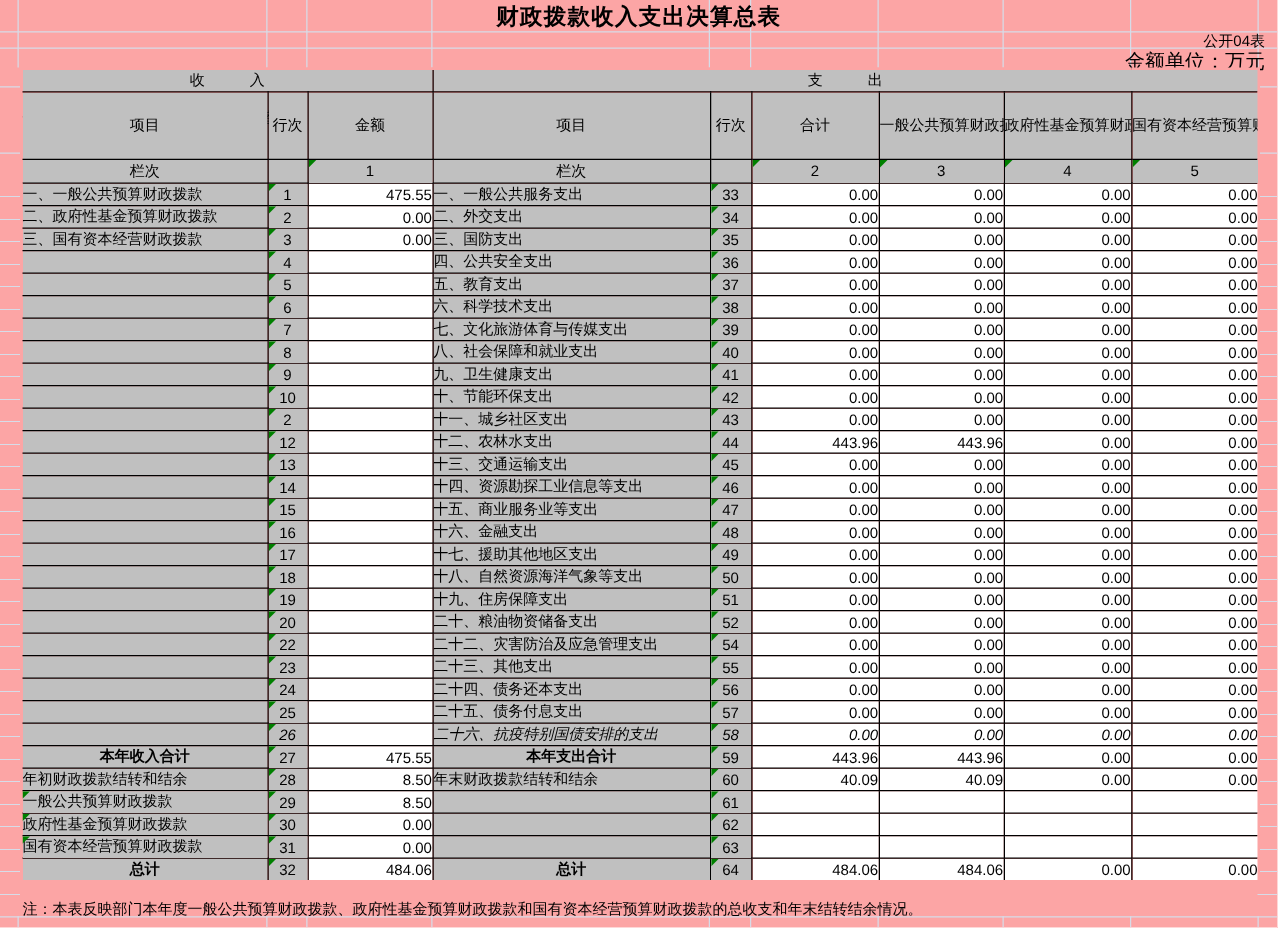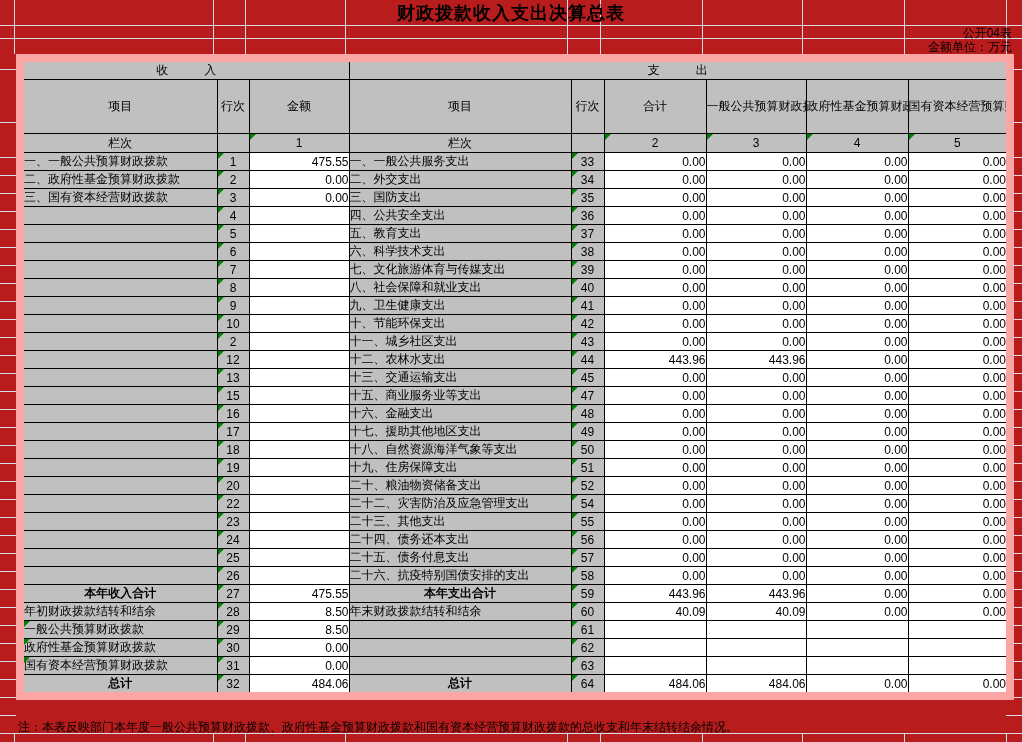--- a/index.html
+++ b/index.html
@@ -1,32 +1,32 @@
 <!DOCTYPE html>
 <html><head>
 <meta charset="utf-8">
 <style>
   html,body{margin:0;padding:0;background:#fff;}
-  .sheet{position:relative;width:1022px;height:742px;background:#b91c1c;overflow:hidden;
+  .sheet{position:relative;width:1022px;height:742px;background:#fca5a5;overflow:hidden;
          font-family:"Liberation Sans","DejaVu Sans",sans-serif;color:#000;}
   
   .vgrid{position:absolute;width:1px;background:#d6dce8;}
   .hgrid{position:absolute;height:1px;background:#d6dce8;}
   .rowstrip{position:absolute;width:16px;
             background:repeating-linear-gradient(to bottom,transparent 0,transparent 17px,#d6dce8 17px,#d6dce8 18px);}
   
   .title{position:absolute;top:1px;left:0;width:100%;text-align:center;
          font-size:18px;font-weight:bold;letter-spacing:1px;}
   .doccode{position:absolute;top:25px;right:10px;font-size:12px;}
   .dept{position:absolute;top:39px;left:18px;font-size:12px;margin-top:47px;}
-  .unit{position:absolute;top:39px;right:10px;font-size:12px;}
+  .unit{position:absolute;top:39px;right:10px;font-size:16px;}
   .note{position:absolute;top:719px;left:18px;font-size:12px;white-space:nowrap;}
   
   table.fx{position:absolute;left:16px;top:54px;width:990px;table-layout:fixed;
-           border-collapse:collapse;border:8px solid #fca5a5;font-size:12px;}
+           border-collapse:collapse;border:2px solid #fca5a5;font-size:12px;}
   table.fx td,table.fx th{border:1px solid #000;padding:0;vertical-align:middle;
            overflow:hidden;white-space:nowrap;font-weight:normal;}
   td.g,th.g{background:#c0c0c0;}
   td.w{background:#ffffff;}
   .item{text-align:left;padding-left:3px;}
   .num{text-align:right;padding-right:4px;}
   .ctr{text-align:center !important;padding-left:0 !important;}
   .bold{font-weight:bold !important;}
   .indent{padding-left:17px;}
   th.hwrap{white-space:normal;padding:0 6px;line-height:1.45;text-align:center;}
@@ -258,20 +258,31 @@
           <td class="w num"></td>
           <td class="g item">十三、交通运输支出</td>
           <td class="g ctr gt">45</td>
           <td class="w num">0.00</td>
           <td class="w num">0.00</td>
           <td class="w num">0.00</td>
           <td class="w num">0.00</td>
         </tr>
         <tr style="height: 18px;">
           <td class="g item"></td>
+          <td class="g ctr gt">14</td>
+          <td class="w num"></td>
+          <td class="g item">十四、资源勘探工业信息等支出</td>
+          <td class="g ctr gt">46</td>
+          <td class="w num">0.00</td>
+          <td class="w num">0.00</td>
+          <td class="w num">0.00</td>
+          <td class="w num">0.00</td>
+        </tr>
+        <tr style="height: 18px;">
+          <td class="g item"></td>
           <td class="g ctr gt">15</td>
           <td class="w num"></td>
           <td class="g item">十五、商业服务业等支出</td>
           <td class="g ctr gt">47</td>
           <td class="w num">0.00</td>
           <td class="w num">0.00</td>
           <td class="w num">0.00</td>
           <td class="w num">0.00</td>
         </tr>
         <tr style="height: 18px;">
@@ -366,21 +377,21 @@
           <td class="g item"></td>
           <td class="g ctr gt">25</td>
           <td class="w num"></td>
           <td class="g item">二十五、债务付息支出</td>
           <td class="g ctr gt">57</td>
           <td class="w num">0.00</td>
           <td class="w num">0.00</td>
           <td class="w num">0.00</td>
           <td class="w num">0.00</td>
         </tr>
-        <tr style="height: 18px;">
+        <tr style="height: 18px; font-style: italic;">
           <td class="g item"></td>
           <td class="g ctr gt">26</td>
           <td class="w num"></td>
           <td class="g item">二十六、抗疫特别国债安排的支出</td>
           <td class="g ctr gt">58</td>
           <td class="w num">0.00</td>
           <td class="w num">0.00</td>
           <td class="w num">0.00</td>
           <td class="w num">0.00</td>
         </tr>

